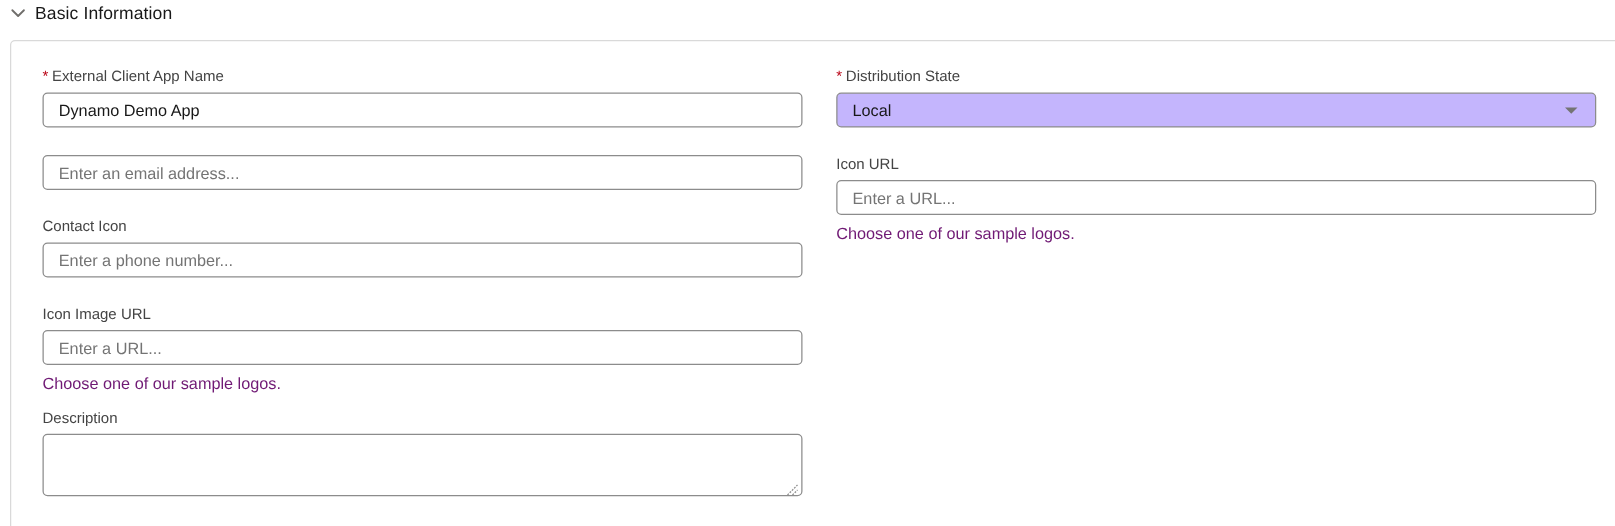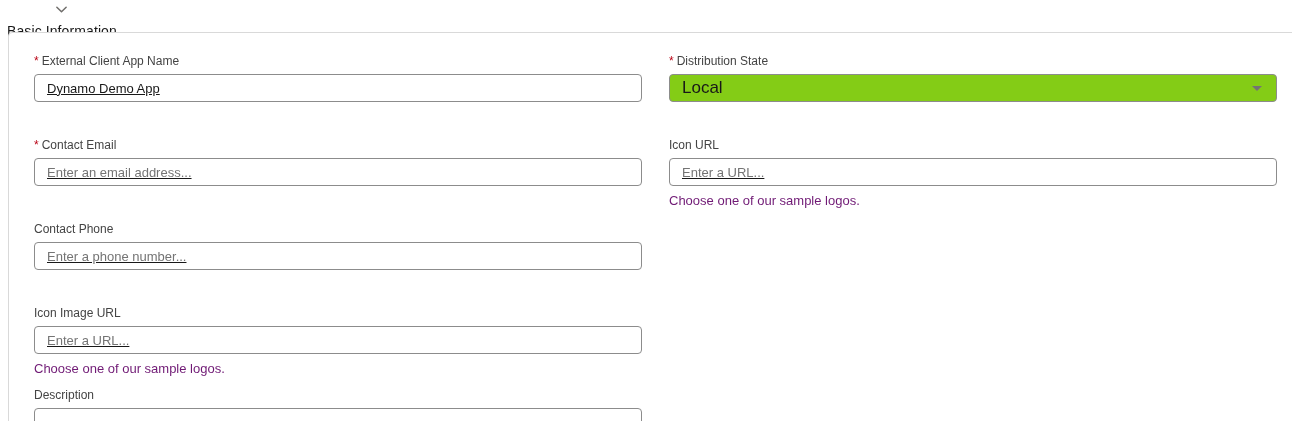--- a/index.html
+++ b/index.html
@@ -1,43 +1,43 @@
 <!DOCTYPE html>
 <html><head>
 <meta charset="utf-8">
 <style>
   * { margin:0; padding:0; box-sizing:border-box; }
   html,body { width:1292px; height:421px; background:#ffffff; overflow:hidden;
     font-family:"Liberation Sans","DejaVu Sans",sans-serif; }
   body { position:relative; }
 
-  .section-header { position:absolute; left:7px; top:2px; display:flex; align-items:center; gap:7px;flex-direction:column; }
+  .section-header { position:absolute; left:7px; top:2px; display:flex; align-items:center; gap:7px; }
   .chevron-btn { width:14px; height:14px; display:flex; align-items:center; justify-content:center;
     background:none; border:none; cursor:pointer; padding:0; }
   .section-title { font-size:14px; color:#181818; letter-spacing:0.1px; }
 
   .section-box { position:absolute; left:8px; top:32px; width:1340px; height:440px;
     border:1px solid #d9d9d9; border-radius:4px; background:#fff; }
 
   .form-grid { position:absolute; left:25px; top:21px; display:flex; gap:27px; }
   .col { width:608px; display:flex; flex-direction:column; }
 
-  .field-group { margin-bottom:36px; }
+  .field-group { margin-bottom:22px; }
   .field-group.has-link { margin-bottom:11px; }
 
   .field-label { display:block; font-size:12px; color:#444444; margin-bottom:6px; line-height:14px; }
   .req { color:#ba0517; margin-right:3px; font-size:12px; }
 
   .text-input { width:100%; height:28px; border:1px solid #8c8c8c; border-radius:4px;
     padding:0 12px; font-size:13px; color:#181818; background:#fff; outline:none;
-    font-family:"Liberation Sans","DejaVu Sans",sans-serif;text-decoration:underline; }
+    font-family:"Liberation Sans","DejaVu Sans",sans-serif; }
   .text-input::placeholder { color:#747474; opacity:1; }
 
   .select-box { width:100%; height:28px; border:1px solid #8c8c8c; border-radius:4px;
-    padding:0 14px 0 12px; font-size:17px; color:#181818; background:#84cc16;
+    padding:0 14px 0 12px; font-size:13px; color:#181818; background:#c4b5fd;
     display:flex; align-items:center; justify-content:space-between; cursor:pointer; }
   .caret-down { width:0; height:0; border-left:5px solid transparent; border-right:5px solid transparent;
     border-top:5px solid #747474; }
 
   .sample-link { display:inline-block; margin-top:7px; font-size:13px; color:#701a75;
     text-decoration:none; cursor:pointer; }
 
   .textarea-wrap { position:relative; width:100%; }
   .desc-textarea { width:100%; height:50px; border:1px solid #8c8c8c; border-radius:4px;
     padding:4px 12px; font-size:13px; color:#181818; resize:none; outline:none;
@@ -60,26 +60,25 @@
   <div class="form-grid">
 
     <div class="col">
 
       <div class="field-group">
         <label class="field-label"><span class="req">*</span><span>External Client App Name</span></label>
         <input class="text-input" type="text" value="Dynamo Demo App" style="">
       </div>
 
       <div class="field-group">
-        <label class="field-label"><span class="req">*</span><span>Contact Email</span></label>
         <input class="text-input" type="text" placeholder="Enter an email address..." style="">
       </div>
 
       <div class="field-group">
-        <label class="field-label"><span>Contact Phone</span></label>
+        <label class="field-label"><span>Contact Icon</span></label>
         <input class="text-input" type="text" placeholder="Enter a phone number..." style="">
       </div>
 
       <div class="field-group has-link">
         <label class="field-label"><span>Icon Image URL</span></label>
         <input class="text-input" type="text" placeholder="Enter a URL..." style="">
         <a class="sample-link">Choose one of our sample logos.</a>
       </div>
 
       <div class="field-group">

